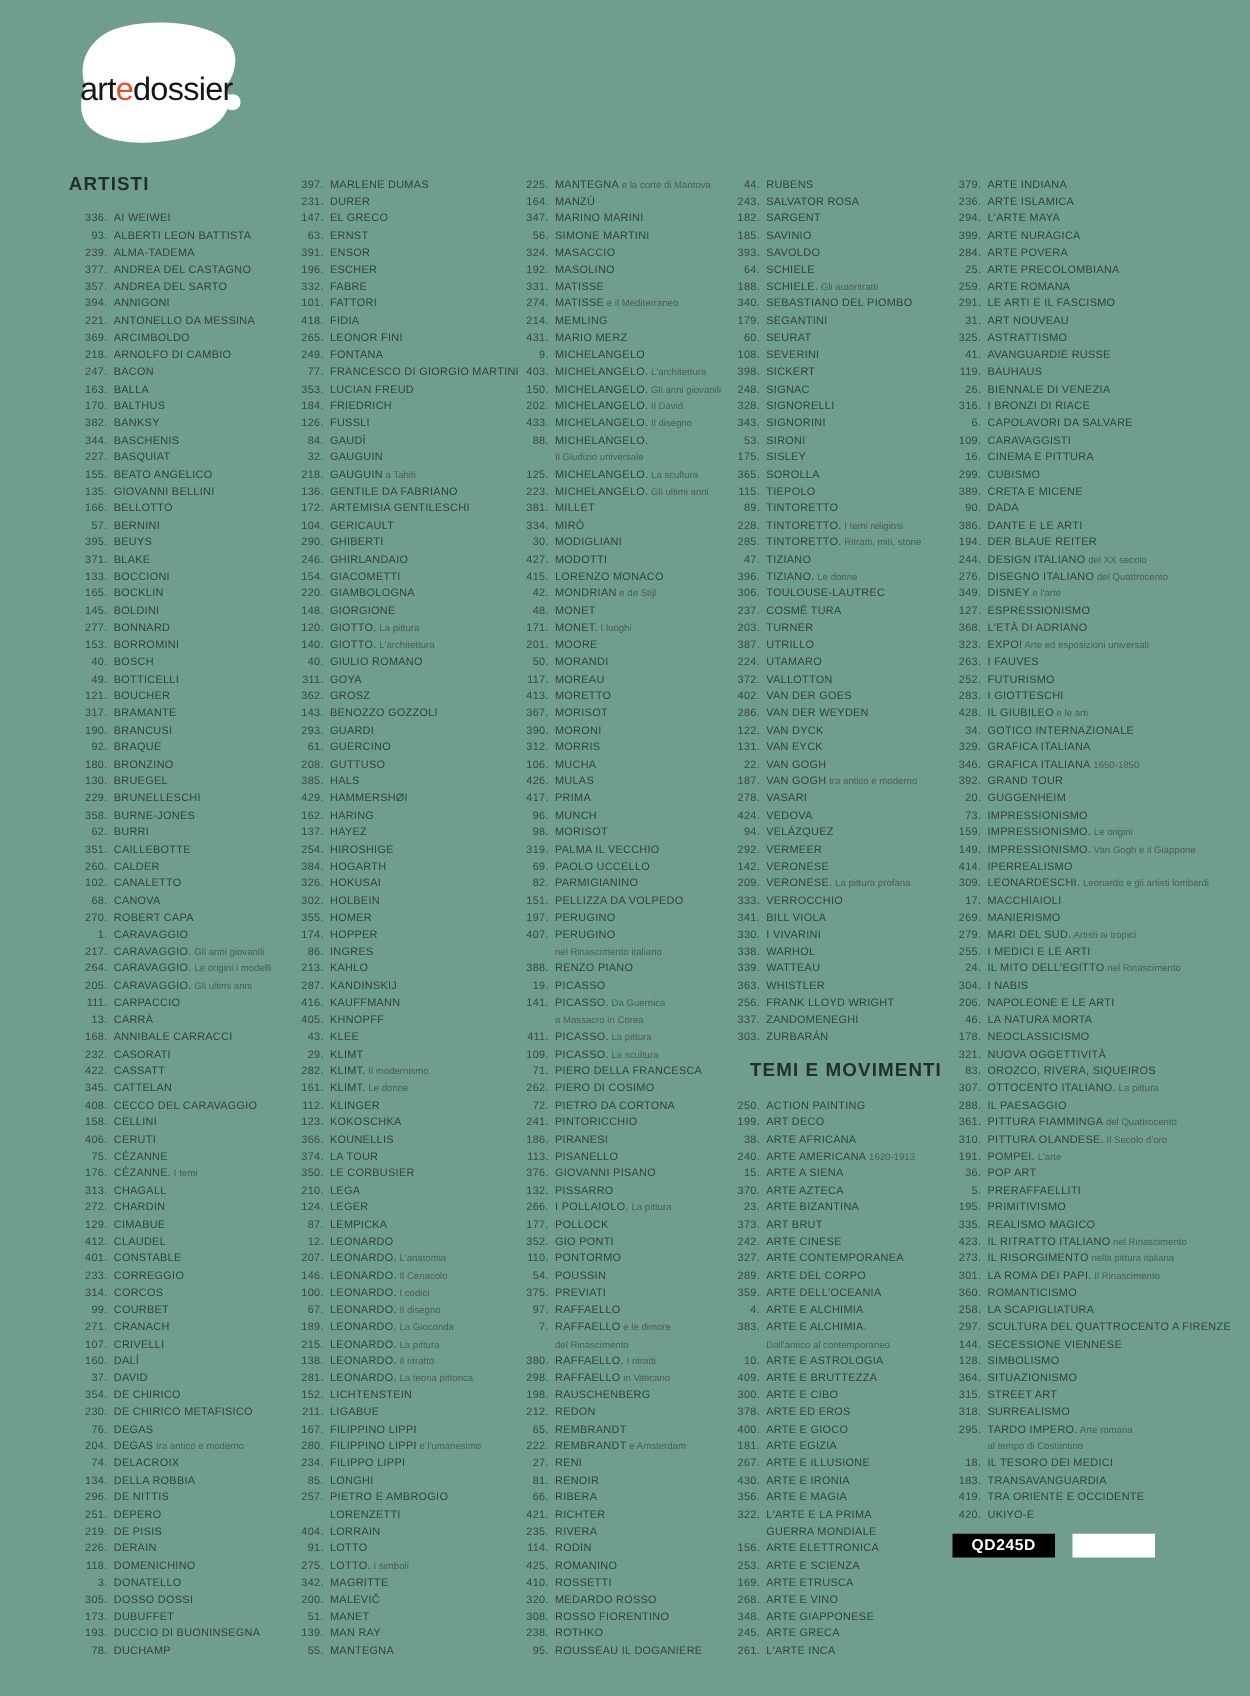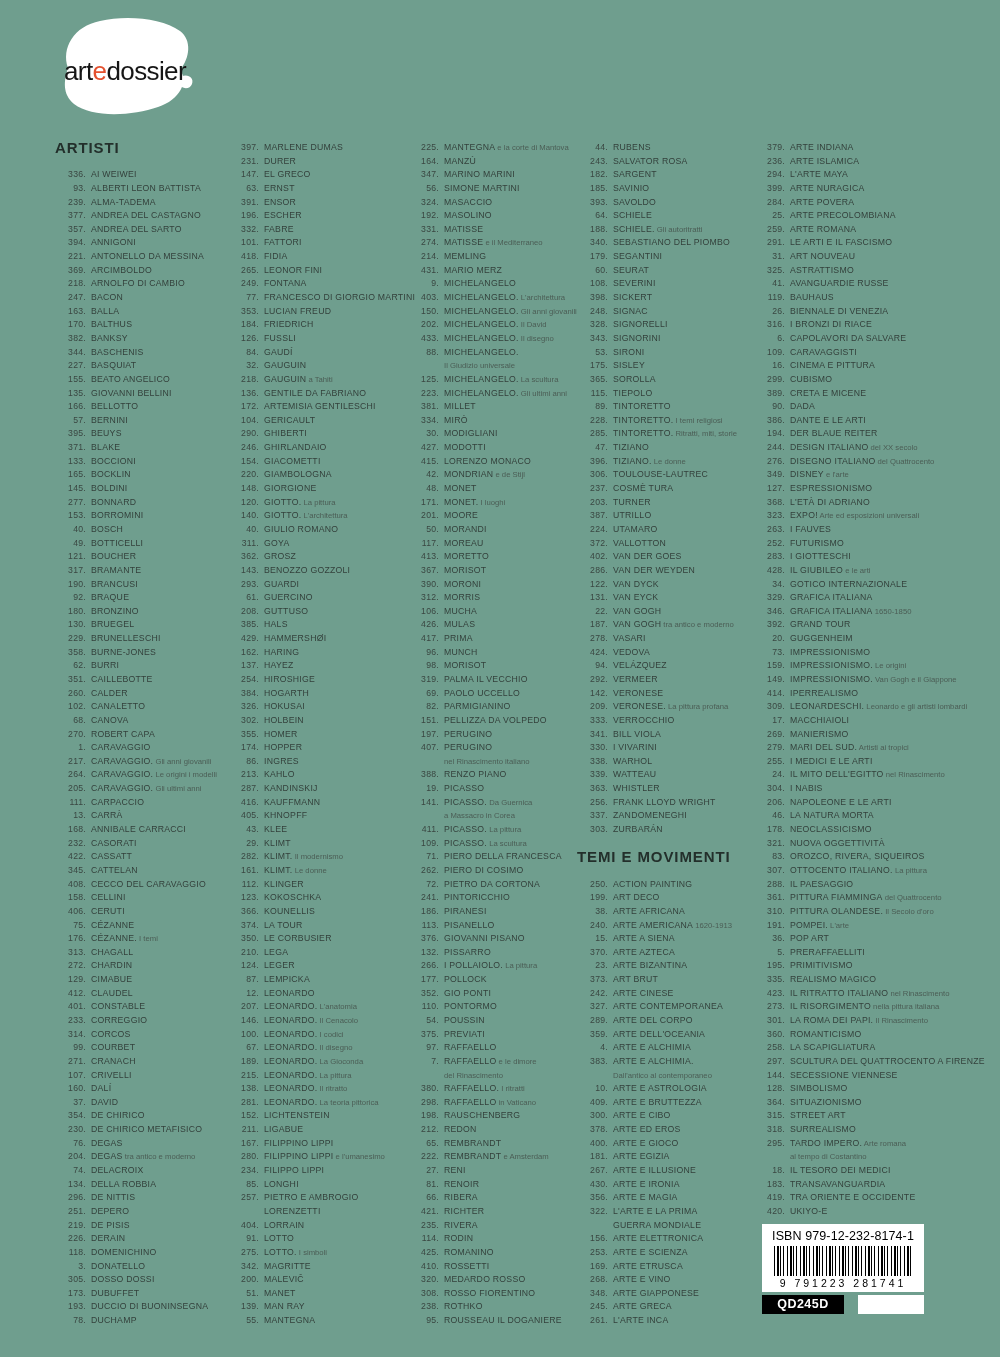--- a/index.html
+++ b/index.html
@@ -15,21 +15,21 @@
   .tagline{position:absolute;left:205px;top:57px;font-size:23px;font-weight:bold;
            color:#17404d;letter-spacing:0.2px;white-space:nowrap;}
   
   .col{position:absolute;top:141px;white-space:nowrap;}
   .row{height:13.65px;line-height:13.65px;font-size:8.7px;color:#33403b;letter-spacing:0.25px;}
   .num{display:inline-block;width:31px;text-align:right;margin-right:5px;color:#3a4742;}
   .t{color:#33403b;}
   .sub{font-size:7.7px;color:#4b5d55;letter-spacing:0;}
   .heading{font-weight:bold;font-size:15px;letter-spacing:0.9px;color:#232f2b;
            height:13.65px;line-height:13.65px;margin-bottom:13.65px;}
-  .heading.mid{margin-top:13.65px;}
+  .heading.mid{margin-top:13.65px;margin-left:23px;}
   
   .isbn{position:absolute;left:762px;top:1224px;width:162px;}
   .isbn-white{background:#ffffff;padding:5px 8px 3px;}
   .isbn-label{font-size:12.5px;color:#000;text-align:center;letter-spacing:0.1px;}
   .barcode{height:30px;margin:3px 4px 1px;
     background:repeating-linear-gradient(90deg,#000 0 1px,#fff 1px 3px,#000 3px 5px,#fff 5px 6px,#000 6px 7px,#fff 7px 9px,#000 9px 10px,#fff 10px 13px);}
   .isbn-digits{font-size:10.5px;color:#000;text-align:center;letter-spacing:3px;
                font-family:"Liberation Sans",sans-serif;}
   .code-row{display:flex;margin-top:3px;height:19px;gap:12px;}
   .code-black{background:#000;color:#fff;font-weight:bold;font-size:12.5px;line-height:19px;
@@ -481,24 +481,19 @@
         <div class="row"><span class="num">295.</span><span class="t">TARDO IMPERO.</span><span class="sub"> Arte romana</span></div>
         <div class="row"><span class="num"></span><span class="sub">al tempo di Costantino</span></div>
         <div class="row"><span class="num">18.</span><span class="t">IL TESORO DEI MEDICI</span></div>
         <div class="row"><span class="num">183.</span><span class="t">TRANSAVANGUARDIA</span></div>
         <div class="row"><span class="num">419.</span><span class="t">TRA ORIENTE E OCCIDENTE</span></div>
         <div class="row"><span class="num">420.</span><span class="t">UKIYO-E</span></div>
       </div>
     </div>
 
   <div class="isbn">
-    <div class="isbn-white">
-      <div class="isbn-label">ISBN 979-12-232-8174-1</div>
-      <div class="barcode"></div>
-      <div class="isbn-digits">9 791223 281741</div>
-    </div>
     <div class="code-row">
       <div class="code-black">QD245D</div>
       <div class="code-white"></div>
     </div>
   </div>
 
 </div>
 
 </body></html>

